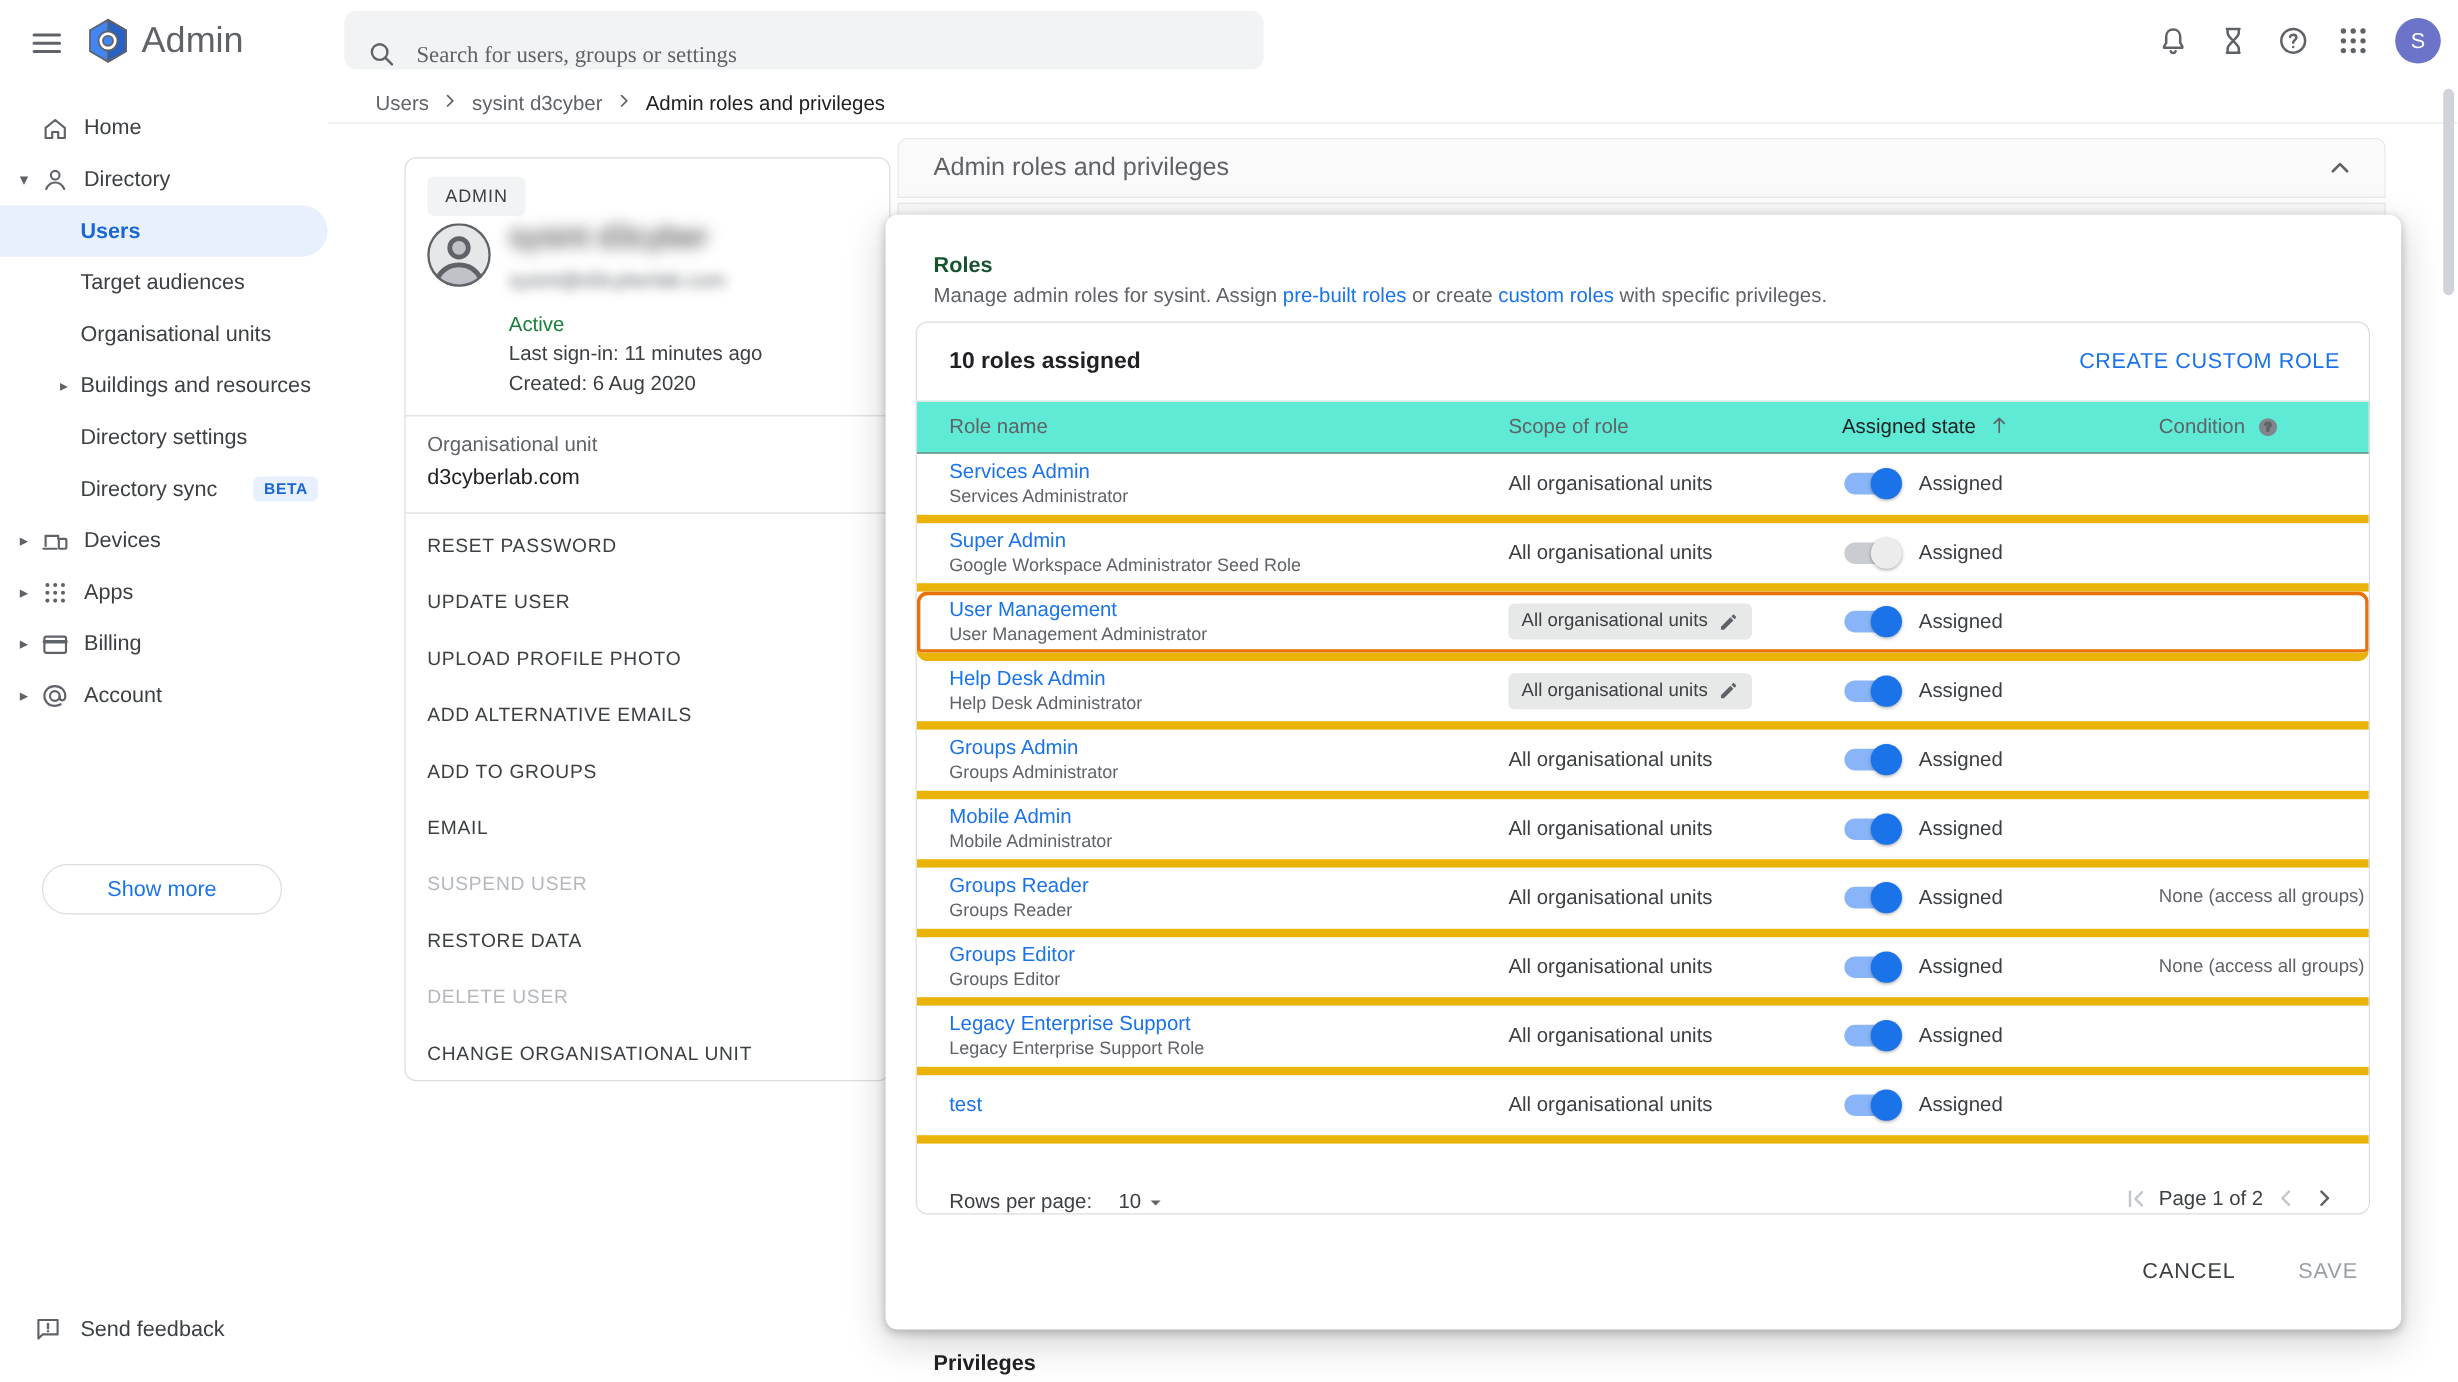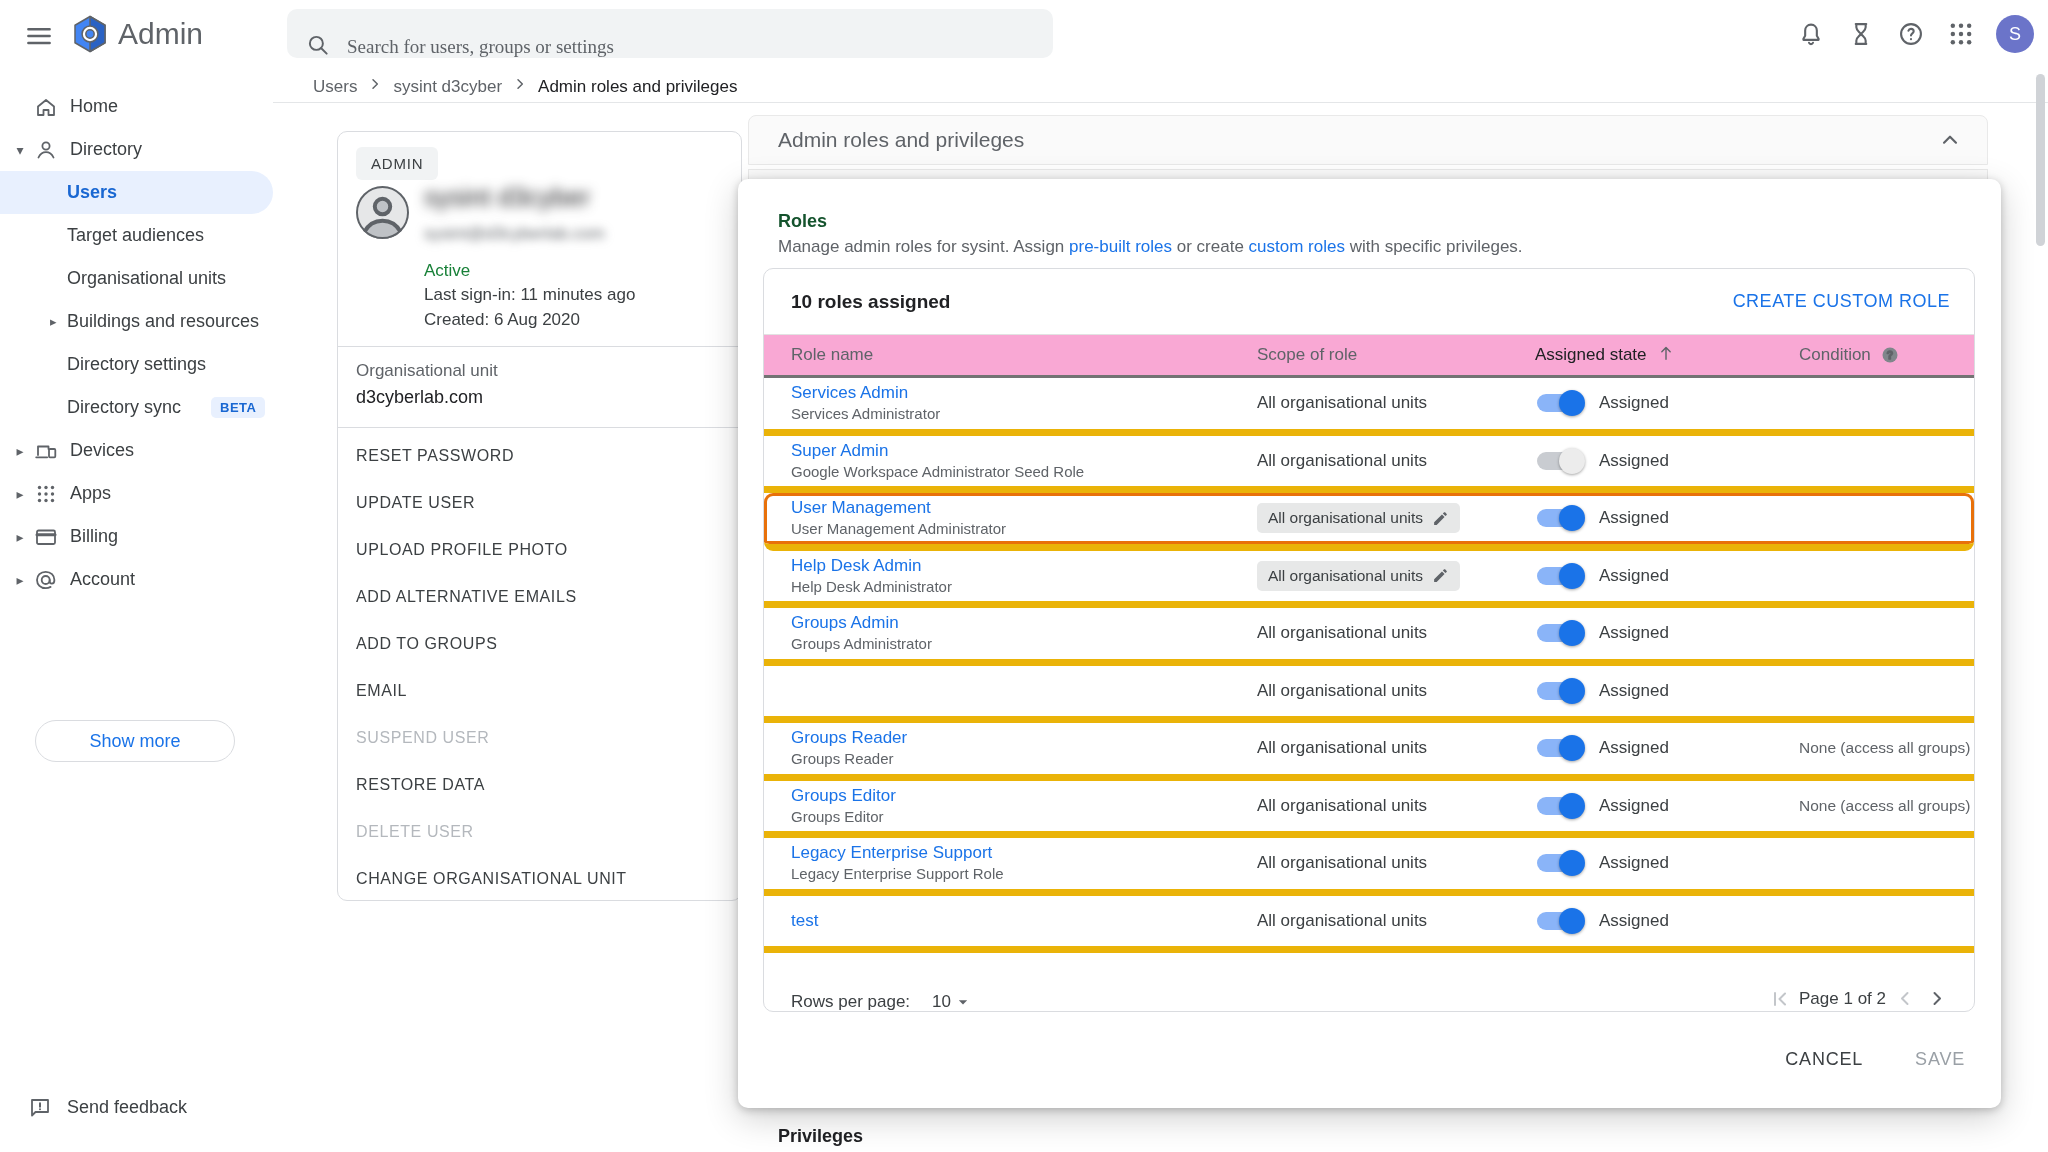--- a/index.html
+++ b/index.html
@@ -89,22 +89,22 @@
   .dlg-roles-title { position:absolute; left:40px; top:32px; font-size:18px; font-weight:bold; color:#14532d; }
   .dlg-desc { position:absolute; left:40px; top:58px; font-size:17px; color:#5f6368; }
   .dlg-desc .lnk { color:#1a73e8; cursor:pointer; }
 
   .tcard { position:absolute; left:25px; top:89px; width:1212px; height:744px; border:1px solid #dadce0;
     border-radius:10px; overflow:hidden; background:#fff; }
   .thead { height:65px; display:flex; align-items:center; justify-content:space-between;
     padding:0 24px 0 27px; }
   .thead .count { font-size:19px; font-weight:bold; color:#202124; }
   .thead .create { font-size:18px; font-weight:500; letter-spacing:.5px; color:#1a73e8; cursor:pointer; }
-  .colhead { position:relative; height:44px; background:#f9a8d4; border-top:1px solid #e2e2e2;
-    border-bottom:3px solid #737373; font-size:17px; color:#5f6368; }
+  .colhead { position:relative; height:44px; background:#5eead4; border-top:1px solid #e2e2e2;
+    border-bottom:1px solid #737373; font-size:17px; color:#5f6368; }
   .colhead .col { position:absolute; top:0; height:100%; display:flex; align-items:center; gap:9px; }
   .col-1 { left:27px; } .col-2 { left:493px; } .col-3 { left:771px; } .col-4 { left:1035px; }
   .colhead .col-3 { color:#202124; font-weight:500; }
   .sorticon svg { width:20px; height:20px; }
   .qicon { width:20px; height:20px; }
 
   .trow { position:relative; height:57.5px; border-bottom:7px solid #eab308; }
   .trow.highlight { box-shadow:inset 0 0 0 3px #e8710a; border-radius:9px; }
   .cell { position:absolute; top:0; height:100%; display:flex; align-items:center; }
   .c-name { left:27px; width:450px; flex-direction:column; align-items:flex-start; justify-content:center; }
@@ -474,20 +474,24 @@
               <span>All organisational units</span>
             </div>
             <div class="cell c-state">
               <div class="toggle">
                 <div class="knob"></div>
               </div>
               <span class="state-lbl">Assigned</span>
             </div>
           </div>
           <div class="trow">
+            <div class="cell c-name">
+              <span class="rname">Mobile Admin</span>
+              <span class="rsub">Mobile Administrator</span>
+            </div>
             <div class="cell c-scope">
               <span>All organisational units</span>
             </div>
             <div class="cell c-state">
               <div class="toggle">
                 <div class="knob"></div>
               </div>
               <span class="state-lbl">Assigned</span>
             </div>
           </div>

